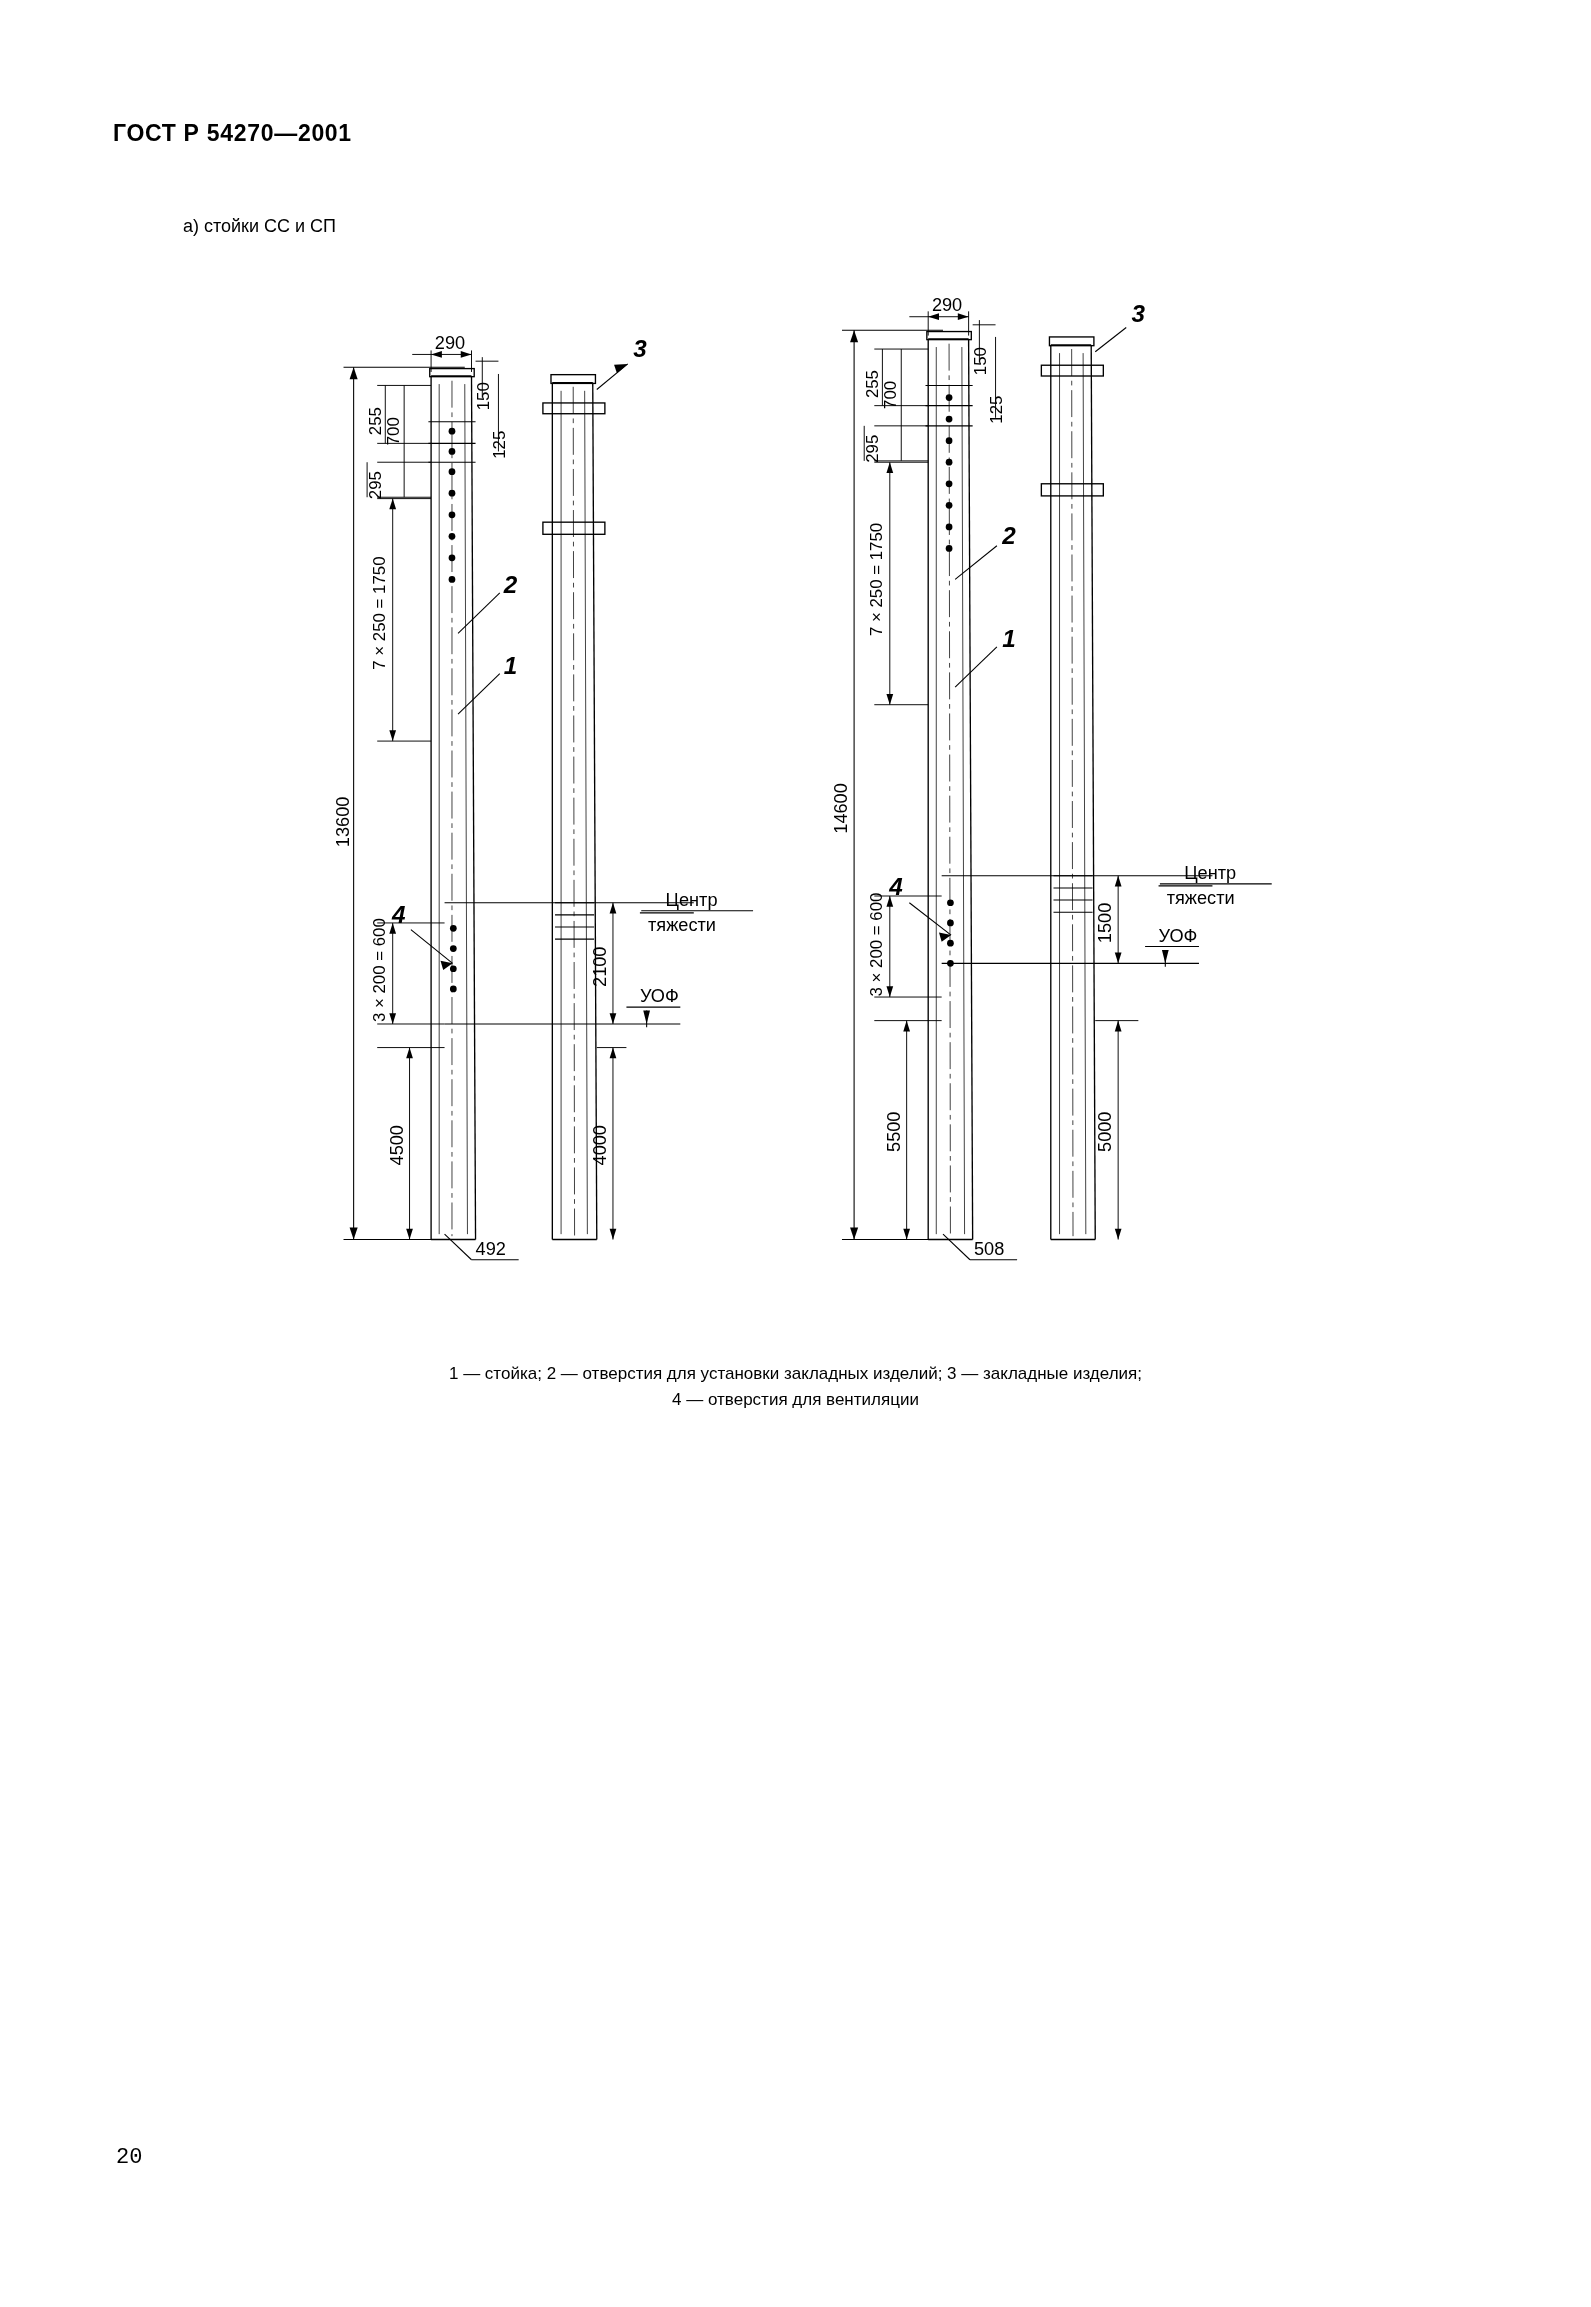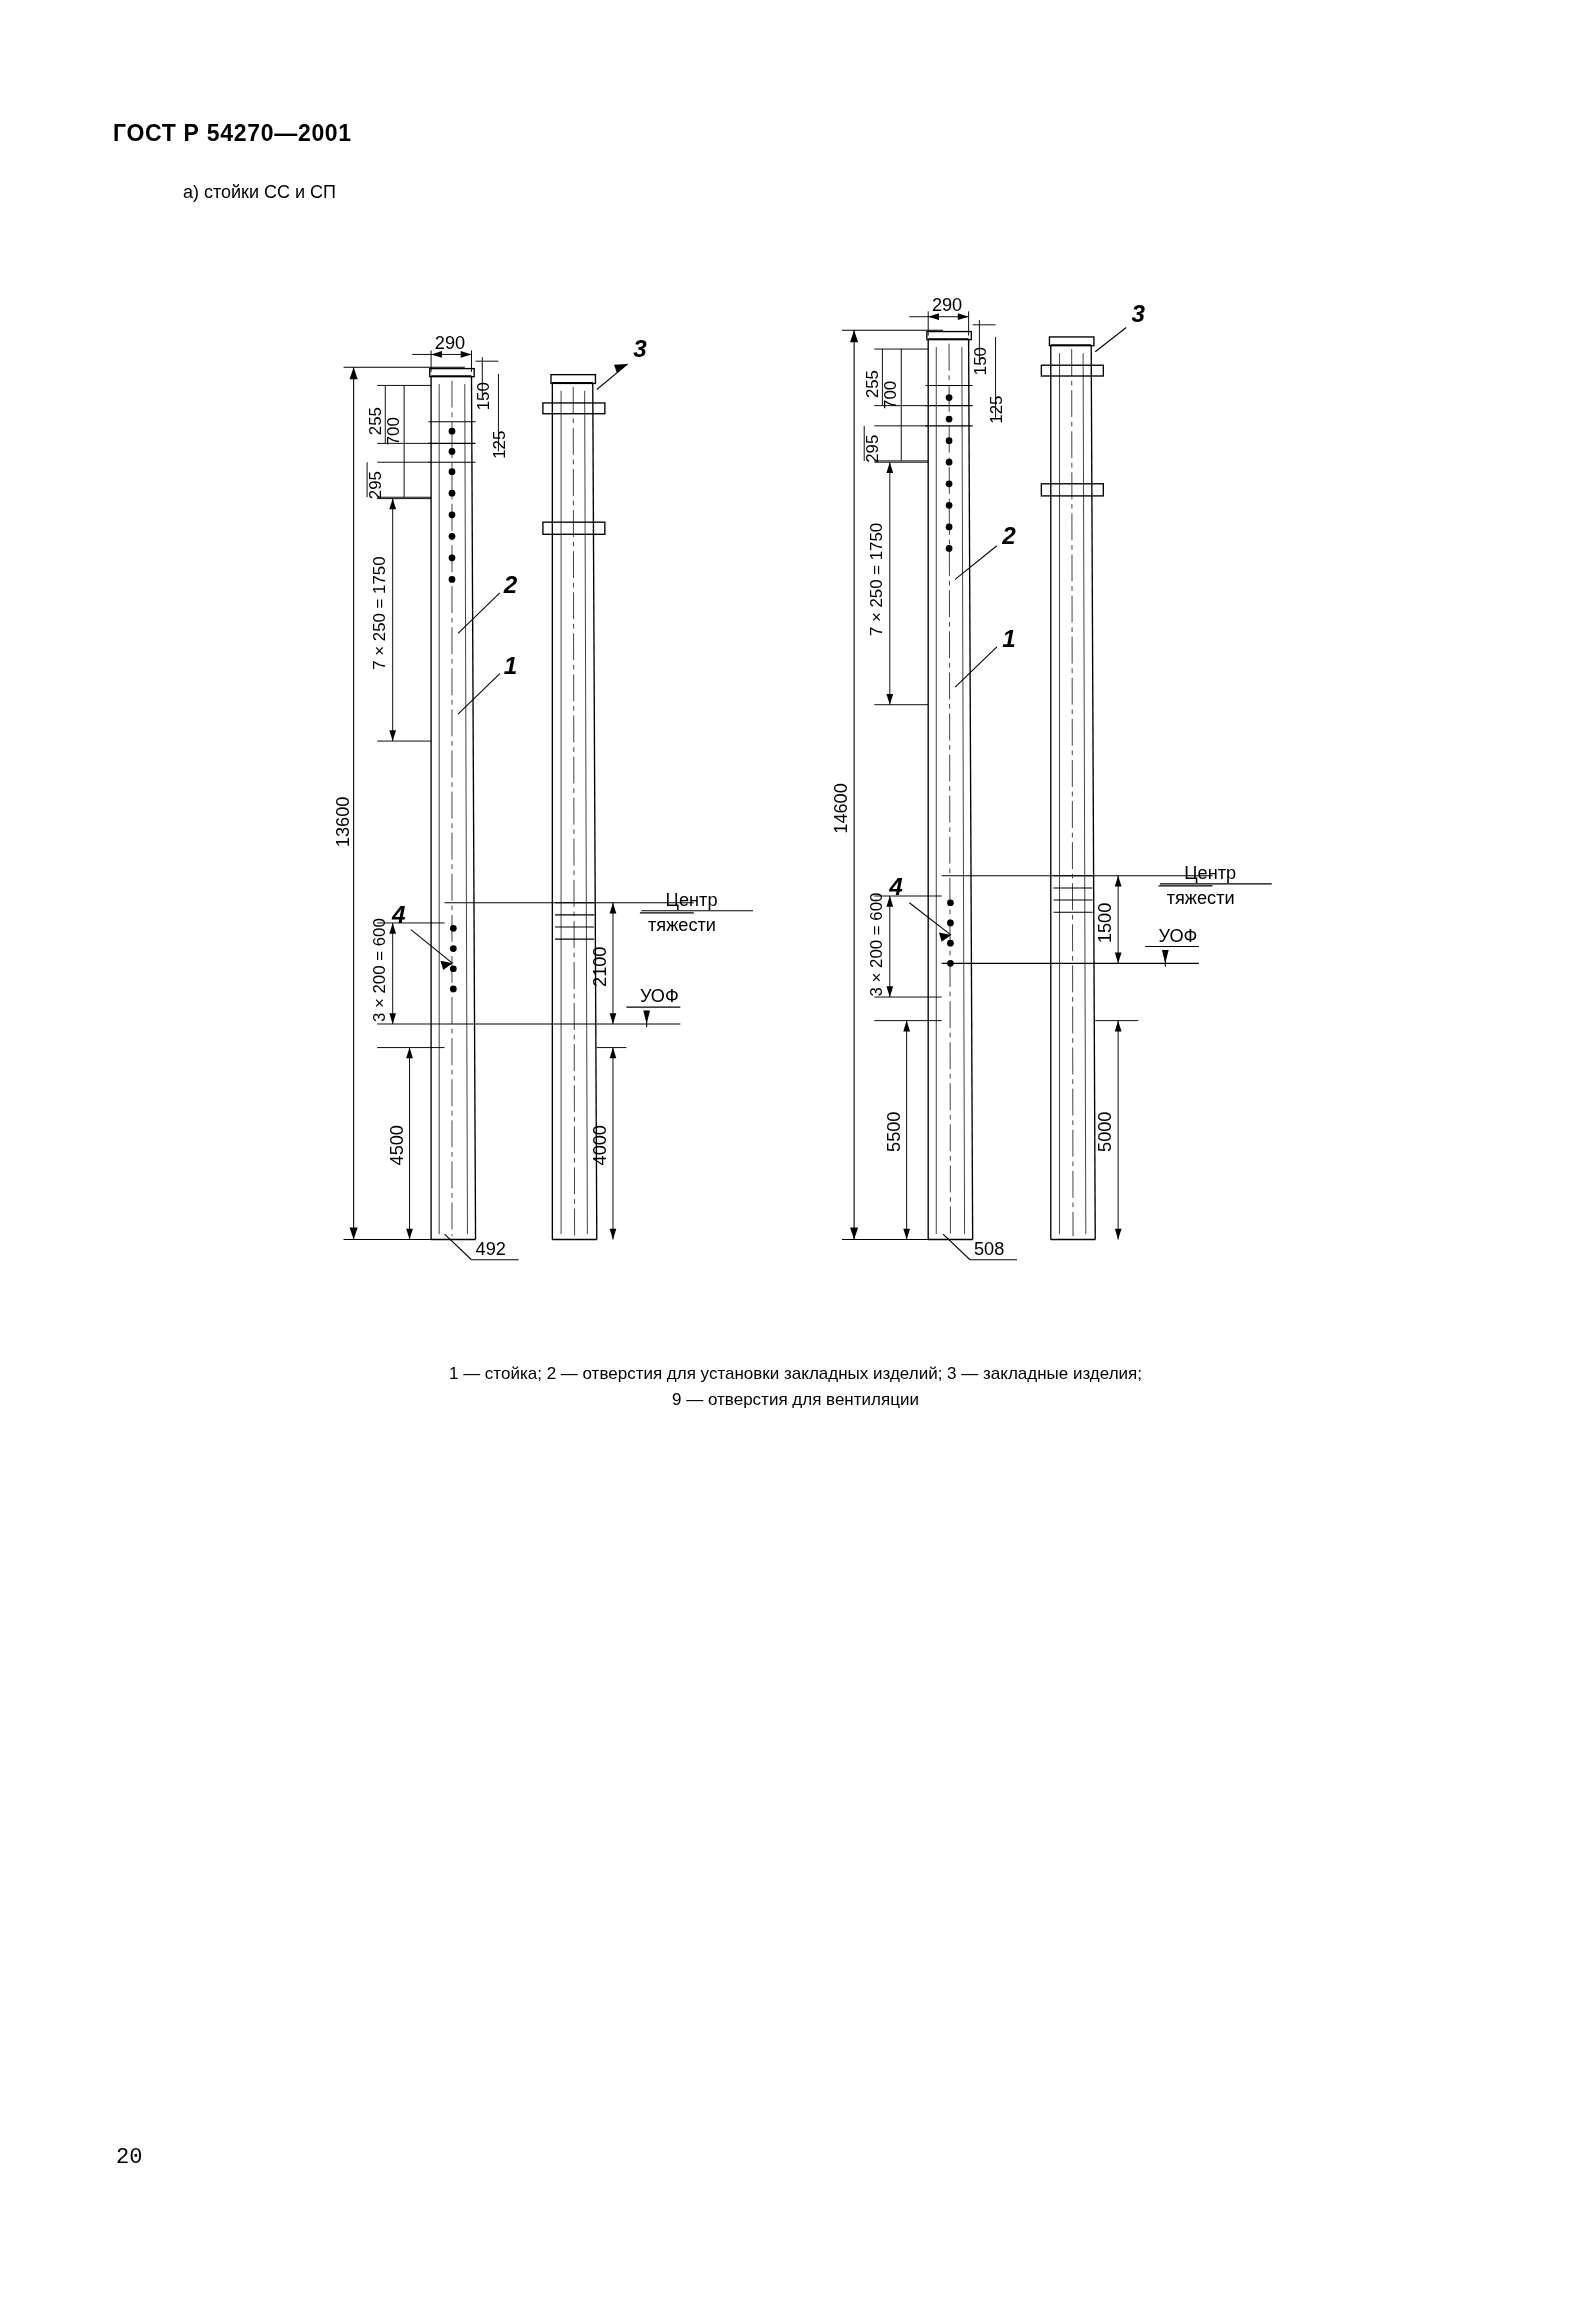--- a/index.html
+++ b/index.html
@@ -23,21 +23,21 @@
     position: absolute;
     left: 113px;
     top: 120px;
     font-size: 23px;
     font-weight: bold;
     letter-spacing: 0.7px;
   }
   .subhead {
     position: absolute;
     left: 183px;
-    top: 182px;
+    top: 216px;
     font-size: 18px;
   }
   .fig-wrap {
     position: absolute;
     left: 0px;
     top: 229px;
     width: 1591px;
     height: 1105px;
   }
   .caption {
@@ -406,19 +406,19 @@
         <text x="1488" y="620" font-size="36" font-weight="bold" font-style="italic">1</text>
         <text x="1488" y="468" font-size="36" font-weight="bold" font-style="italic">2</text>
         <text x="1680" y="138" font-size="36" font-weight="bold" font-style="italic">3</text>
         <text x="1320" y="988" font-size="36" font-weight="bold" font-style="italic">4</text>
       </g>
     </svg>
   </div>
 
   <div class="caption cap1">
     <span>1 — стойка; 2 — отверстия для установки закладных изделий; 3 — закладные изделия;</span><br>
-    <span>9 — отверстия для вентиляции</span>
+    <span>4 — отверстия для вентиляции</span>
   </div>
 
 
   <div class="pageno">20</div>
 </div>
 
 
 </body></html>

